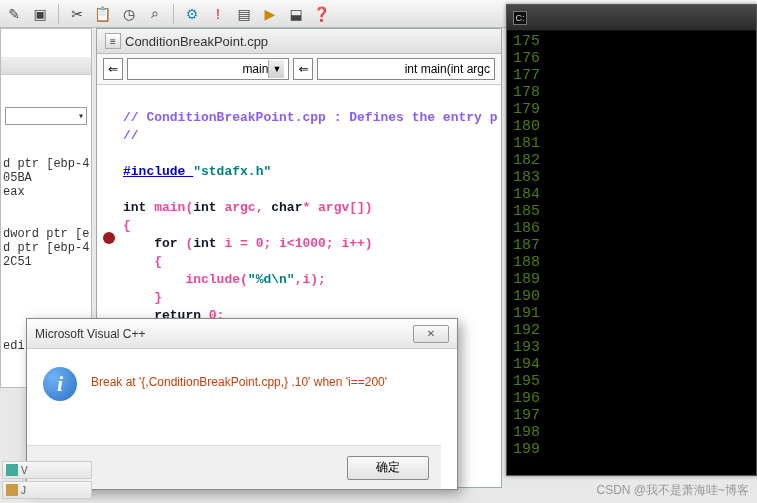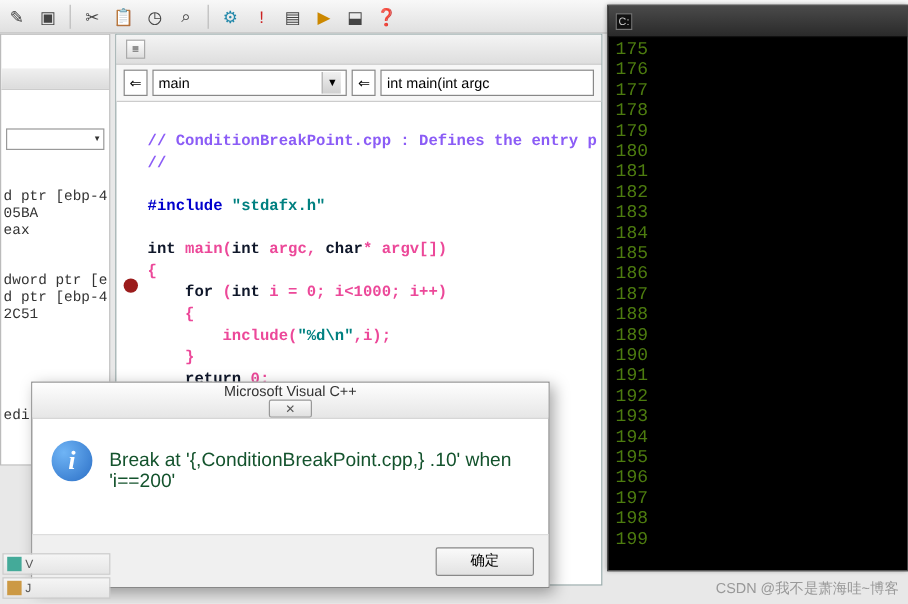--- a/index.html
+++ b/index.html
@@ -90,21 +90,21 @@
       padding: 4px 6px;
       border-bottom: 1px solid #ccc;
       background: #f7f7f7;
       align-items:center;
     }
     .dropdown-box {
       border: 1px solid #888;
       background: #fff;
       height: 22px;
       flex: 1;
-      display:flex; align-items:center; justify-content:space-between;
+      display:flex; align-items:center; justify-content:flex-end;
       padding: 0 4px;
       font-size:12px;
     }
     .dropdown-box.small { flex: 0 0 18px; justify-content:center; }
     .dropdown-arrow {
       width: 16px; height: 18px;
       background: linear-gradient(#f0f0f0,#d0d0d0);
       border-left:1px solid #aaa;
       display:flex; align-items:center; justify-content:center;
       font-size:9px;
@@ -115,21 +115,21 @@
       font-size: 13px;
       font-weight: bold;
       padding: 6px 6px 6px 26px;
       line-height: 18px;
       white-space: pre;
       overflow: hidden;
       height: calc(100% - 56px);
     }
     .code-area .cmt { color: #8b5cf6; }
     .code-area .kw { color: #0f172a; }
-    .code-area .pp { color: #0000cc; }
+    .code-area .pp { color: #0000cc; text-decoration: underline; }
     .code-area .str { color: #008080; }
     .code-area .txt { color: #ec4899; }
     .breakpoint {
       position: absolute;
       left: 6px;
       width: 12px; height: 12px;
       background: #9b1c1c;
       border-radius: 50%;
     }
     
@@ -179,21 +179,20 @@
       box-shadow: 4px 4px 12px rgba(0,0,0,0.35);
     }
     .msgbox-title {
       height: 30px;
       background: linear-gradient(#fefefe,#e6e6e6);
       border-bottom: 1px solid #ccc;
       display:flex; align-items:center; justify-content:space-between;
       padding: 0 8px;
       font-size: 12px;
       color:#333;
-      flex-direction:column;
     }
     .msgbox-close {
       width: 36px; height: 18px;
       border: 1px solid #999;
       border-radius: 2px;
       background: linear-gradient(#fafafa,#e0e0e0);
       display:flex;align-items:center;justify-content:center;
       font-size:10px; color:#555;
     }
     .msgbox-body {
@@ -208,27 +207,27 @@
       background: radial-gradient(circle at 30% 30%, #6fb4f5, #2b6fc6);
       color: #fff;
       display:flex;align-items:center;justify-content:center;
       font-size: 22px;
       font-family: Georgia, serif;
       font-style: italic;
       font-weight: bold;
       flex-shrink:0;
     }
     .msgbox-text {
-      font-size: 16px;
-      color: #14532d;
+      font-size: 12px;
+      color: #c2410c;
       padding-top: 8px;
     }
     .msgbox-footer {
       position:absolute;
-      bottom:0; left:0; right:0;
+      bottom:0; left:0; right:16px;
       height: 44px;
       background: #f0f0f0;
       border-top: 1px solid #ddd;
       display:flex; align-items:center; justify-content:flex-end;
       padding: 0 12px;
     }
     .msgbox-btn {
       min-width: 82px; height: 24px;
       border: 1px solid #888;
       background: linear-gradient(#fafafa,#e2e2e2);
@@ -297,20 +296,21 @@
 
 
 
 
 edi</div>
 </div>
 
 <div class="editor-wrap">
   <div class="editor-title">
     <span class="icon">≡</span>
+    <span>ConditionBreakPoint.cpp</span>
   </div>
   <div class="nav-row">
     <div class="dropdown-box small">⇐</div>
     <div class="dropdown-box">
       <span>main</span>
       <span class="dropdown-arrow">▼</span>
     </div>
     <div class="dropdown-box small">⇐</div>
     <div class="dropdown-box" style="flex:1.1">
       <span>int main(int argc</span>

